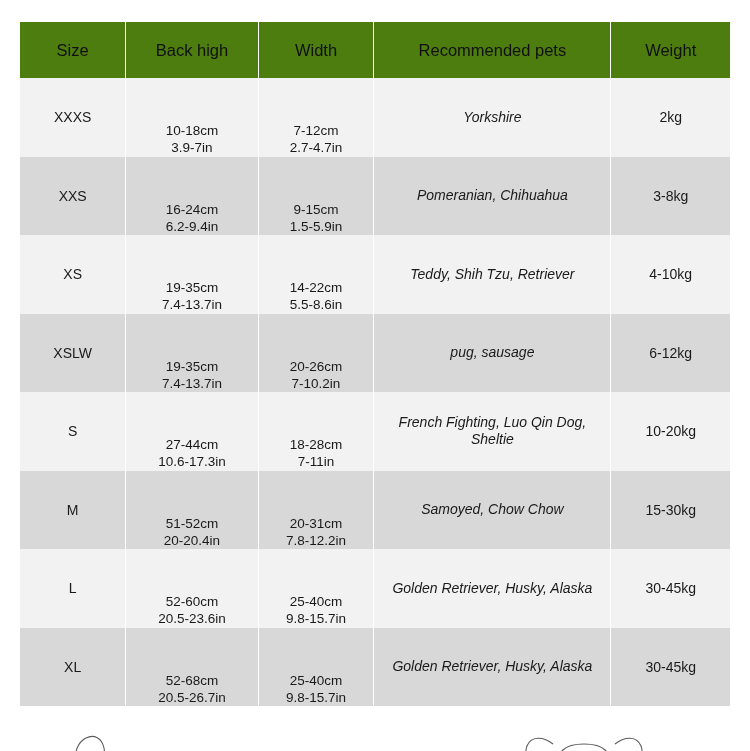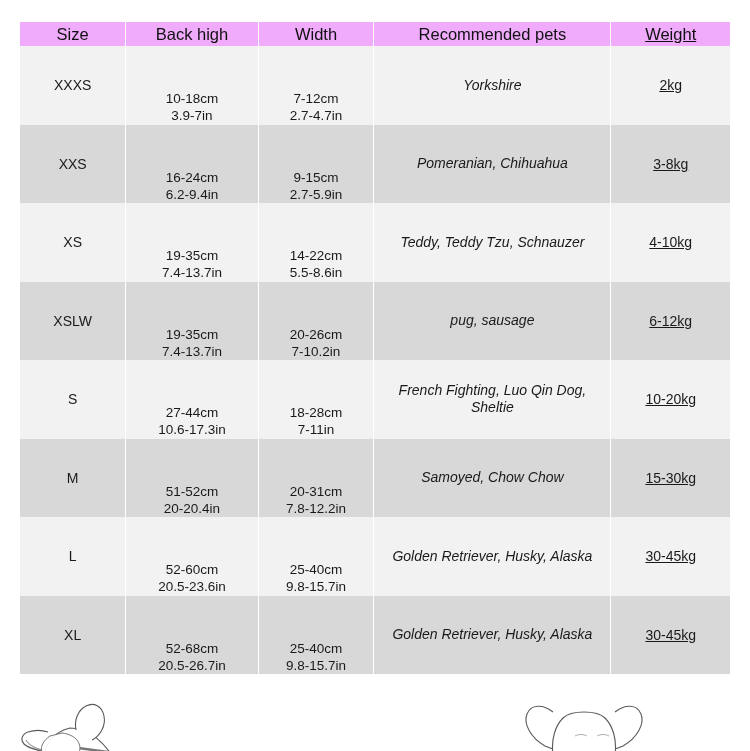--- a/index.html
+++ b/index.html
@@ -34,25 +34,25 @@
   .size-table col.c-weight { width: 108px; }
 
   .size-table th,
   .size-table td {
     border-right: 1px solid #ffffff;
     text-align: center;
     vertical-align: middle;
     padding: 0;
   }
   .size-table th:last-child,
-  .size-table td:last-child { border-right: none; text-decoration: underline; }
+  .size-table td:last-child { border-right: none; }
 
   .size-table thead th {
-    background: #f0abfc;
-    height: 24px;
+    background: #4d7c0f;
+    height: 56px;
     font-size: 16.5px;
     font-weight: normal;
     color: #111;
   }
   .size-table tbody tr.row-odd  td { background: #f2f2f2; }
   .size-table tbody tr.row-even td { background: #d8d8d8; }
 
   .size-table tbody td {
     height: 44px;
     font-size: 14px;
@@ -148,42 +148,42 @@
         <td class="cell-size">XXS</td>
         <td>
           <span class="dual">
             <span class="metric">16-24cm</span>
             <span class="imper">6.2-9.4in</span>
           </span>
         </td>
         <td>
           <span class="dual">
             <span class="metric">9-15cm</span>
-            <span class="imper">2.7-5.9in</span>
+            <span class="imper">1.5-5.9in</span>
           </span>
         </td>
         <td class="cell-pets">Pomeranian, Chihuahua</td>
         <td class="cell-weight">3-8kg</td>
       </tr>
 
       <tr class="row-odd">
         <td class="cell-size">XS</td>
         <td>
           <span class="dual">
             <span class="metric">19-35cm</span>
             <span class="imper">7.4-13.7in</span>
           </span>
         </td>
         <td>
           <span class="dual">
             <span class="metric">14-22cm</span>
             <span class="imper">5.5-8.6in</span>
           </span>
         </td>
-        <td class="cell-pets">Teddy, Teddy Tzu, Schnauzer</td>
+        <td class="cell-pets">Teddy, Shih Tzu, Retriever</td>
         <td class="cell-weight">4-10kg</td>
       </tr>
 
       <tr class="row-even">
         <td class="cell-size">XSLW</td>
         <td>
           <span class="dual">
             <span class="metric">19-35cm</span>
             <span class="imper">7.4-13.7in</span>
           </span>

